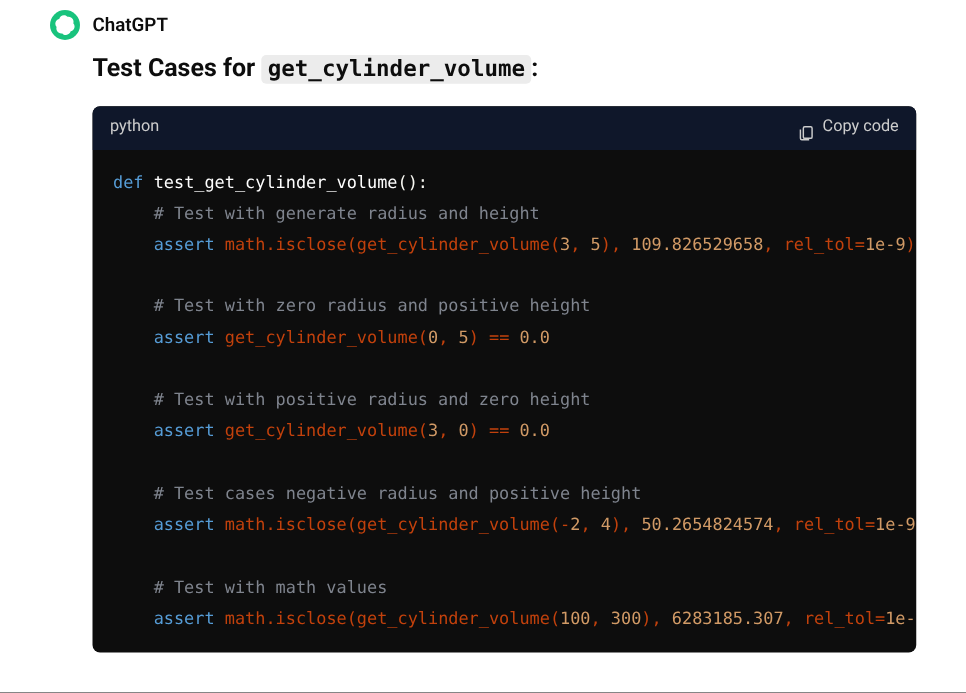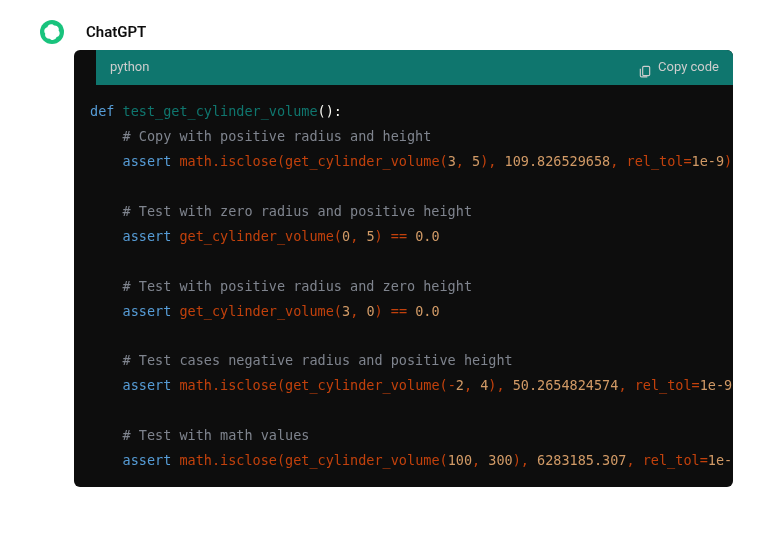--- a/index.html
+++ b/index.html
@@ -10,23 +10,22 @@
     height: 554px;
     overflow: hidden;
     color: #374151;
   }
   .message {
     padding: 8px 40px 0 40px;
   }
   .msg-header {
     display: flex;
     align-items: center;
-    gap: 22px;
+    gap: 10px;
     margin-bottom: 6px;
-    margin-top: 12px;
   }
   .avatar {
     width: 24px; height: 24px;
     border-radius: 50%;
     background: #19c37d;
     display: flex; align-items: center; justify-content: center;
   }
   .avatar svg { width: 16px; height: 16px; }
   .author {
     font-weight: 600;
@@ -53,81 +52,83 @@
     border-radius: 4px;
     font-size: 18px;
   }
   .code-block {
     background: #0d0d0d;
     border-radius: 6px;
     overflow: hidden;
     font-size: 13.5px;
   }
   .code-header {
-    background: #0f766e;
+    background: #0f172a;
     color: #cdcdcd;
     display: flex;
     justify-content: space-between;
     align-items: center;
     padding: 7px 14px;
     font-size: 13px;
-    margin-left: 22px;
   }
   .copy-btn {
     display: flex;
     align-items: flex-end;
     gap: 6px;
     cursor: pointer;
     color: #cdcdcd;
     font-size: 13px;
   }
   .copy-btn svg { width: 14px; height: 14px; }
   pre.code {
     padding: 14px 16px;
     font-family: ui-monospace, SFMono-Regular, "SF Mono", Menlo, Consolas, monospace;
     color: #f8f8f2;
     line-height: 1.85;
     overflow-x: auto;
     white-space: pre;
   }
   .tok-kw { color: #569cd6; text-align: center; }
-  .tok-fn { color: #0f766e; }
+  .tok-fn { color: #ffffff; }
   .tok-cmt { color: #7f848e; }
   .tok-num { color: #d19a66; }
   .tok-id { color: #c2410c; }
   .tok-p { color: #f8f8f2; }
 </style>
 </head>
 <body>
 
 <div class="message">
   <div class="msg-header">
     <div class="avatar">
       <svg viewBox="0 0 41 41" fill="none">
           <path d="M37.5 16.8c.9-2.7.6-5.7-.9-8.1-2.2-3.8-6.6-5.8-10.9-4.9C23.8 1.6 21 .4 18.1.7c-4.4.3-8.2 3.2-9.5 7.4-2.8.6-5.2 2.3-6.6 4.8-2.2 3.8-1.7 8.6 1.3 11.9-.9 2.7-.6 5.7.9 8.1 2.2 3.8 6.6 5.8 10.9 4.9 1.9 2.2 4.7 3.4 7.6 3.1 4.4-.3 8.2-3.2 9.5-7.4 2.8-.6 5.2-2.3 6.6-4.8 2.2-3.8 1.7-8.6-1.3-11.9z" fill="#fff"></path>
         </svg>
     </div>
     <div class="author">ChatGPT</div>
   </div>
   <div class="msg-body">
 
+    <h3 class="section-title">
+      <span>Test Cases for </span><code>get_cylinder_volume</code><span>:</span>
+    </h3>
 
     <div class="code-block">
       <div class="code-header">
         <span>python</span>
         <span class="copy-btn">
           <svg viewBox="0 0 24 24" fill="none" stroke="currentColor" stroke-width="2">
               <rect x="8" y="4" width="12" height="16" rx="2"></rect>
               <path d="M4 8v12a2 2 0 0 0 2 2h10"></path>
             </svg>
           <span>Copy code</span>
         </span>
       </div>
 <pre class="code"><span class="tok-kw">def</span> <span class="tok-fn">test_get_cylinder_volume</span><span class="tok-p">():</span>
-    <span class="tok-cmt"># Copy with positive radius and height</span>
+    <span class="tok-cmt"># Test with generate radius and height</span>
     <span class="tok-kw">assert</span><span class="tok-id"> math.isclose(get_cylinder_volume(</span><span class="tok-num">3</span><span class="tok-id">, </span><span class="tok-num">5</span><span class="tok-id">), </span><span class="tok-num">109.826529658</span><span class="tok-id">, rel_tol=</span><span class="tok-num">1e-9</span><span class="tok-id">)</span>
 
     <span class="tok-cmt"># Test with zero radius and positive height</span>
     <span class="tok-kw">assert</span><span class="tok-id"> get_cylinder_volume(</span><span class="tok-num">0</span><span class="tok-id">, </span><span class="tok-num">5</span><span class="tok-id">) == </span><span class="tok-num">0.0</span>
 
     <span class="tok-cmt"># Test with positive radius and zero height</span>
     <span class="tok-kw">assert</span><span class="tok-id"> get_cylinder_volume(</span><span class="tok-num">3</span><span class="tok-id">, </span><span class="tok-num">0</span><span class="tok-id">) == </span><span class="tok-num">0.0</span>
 
     <span class="tok-cmt"># Test cases negative radius and positive height</span>
     <span class="tok-kw">assert</span><span class="tok-id"> math.isclose(get_cylinder_volume(-</span><span class="tok-num">2</span><span class="tok-id">, </span><span class="tok-num">4</span><span class="tok-id">), </span><span class="tok-num">50.2654824574</span><span class="tok-id">, rel_tol=</span><span class="tok-num">1e-9</span><span class="tok-id">)</span>

